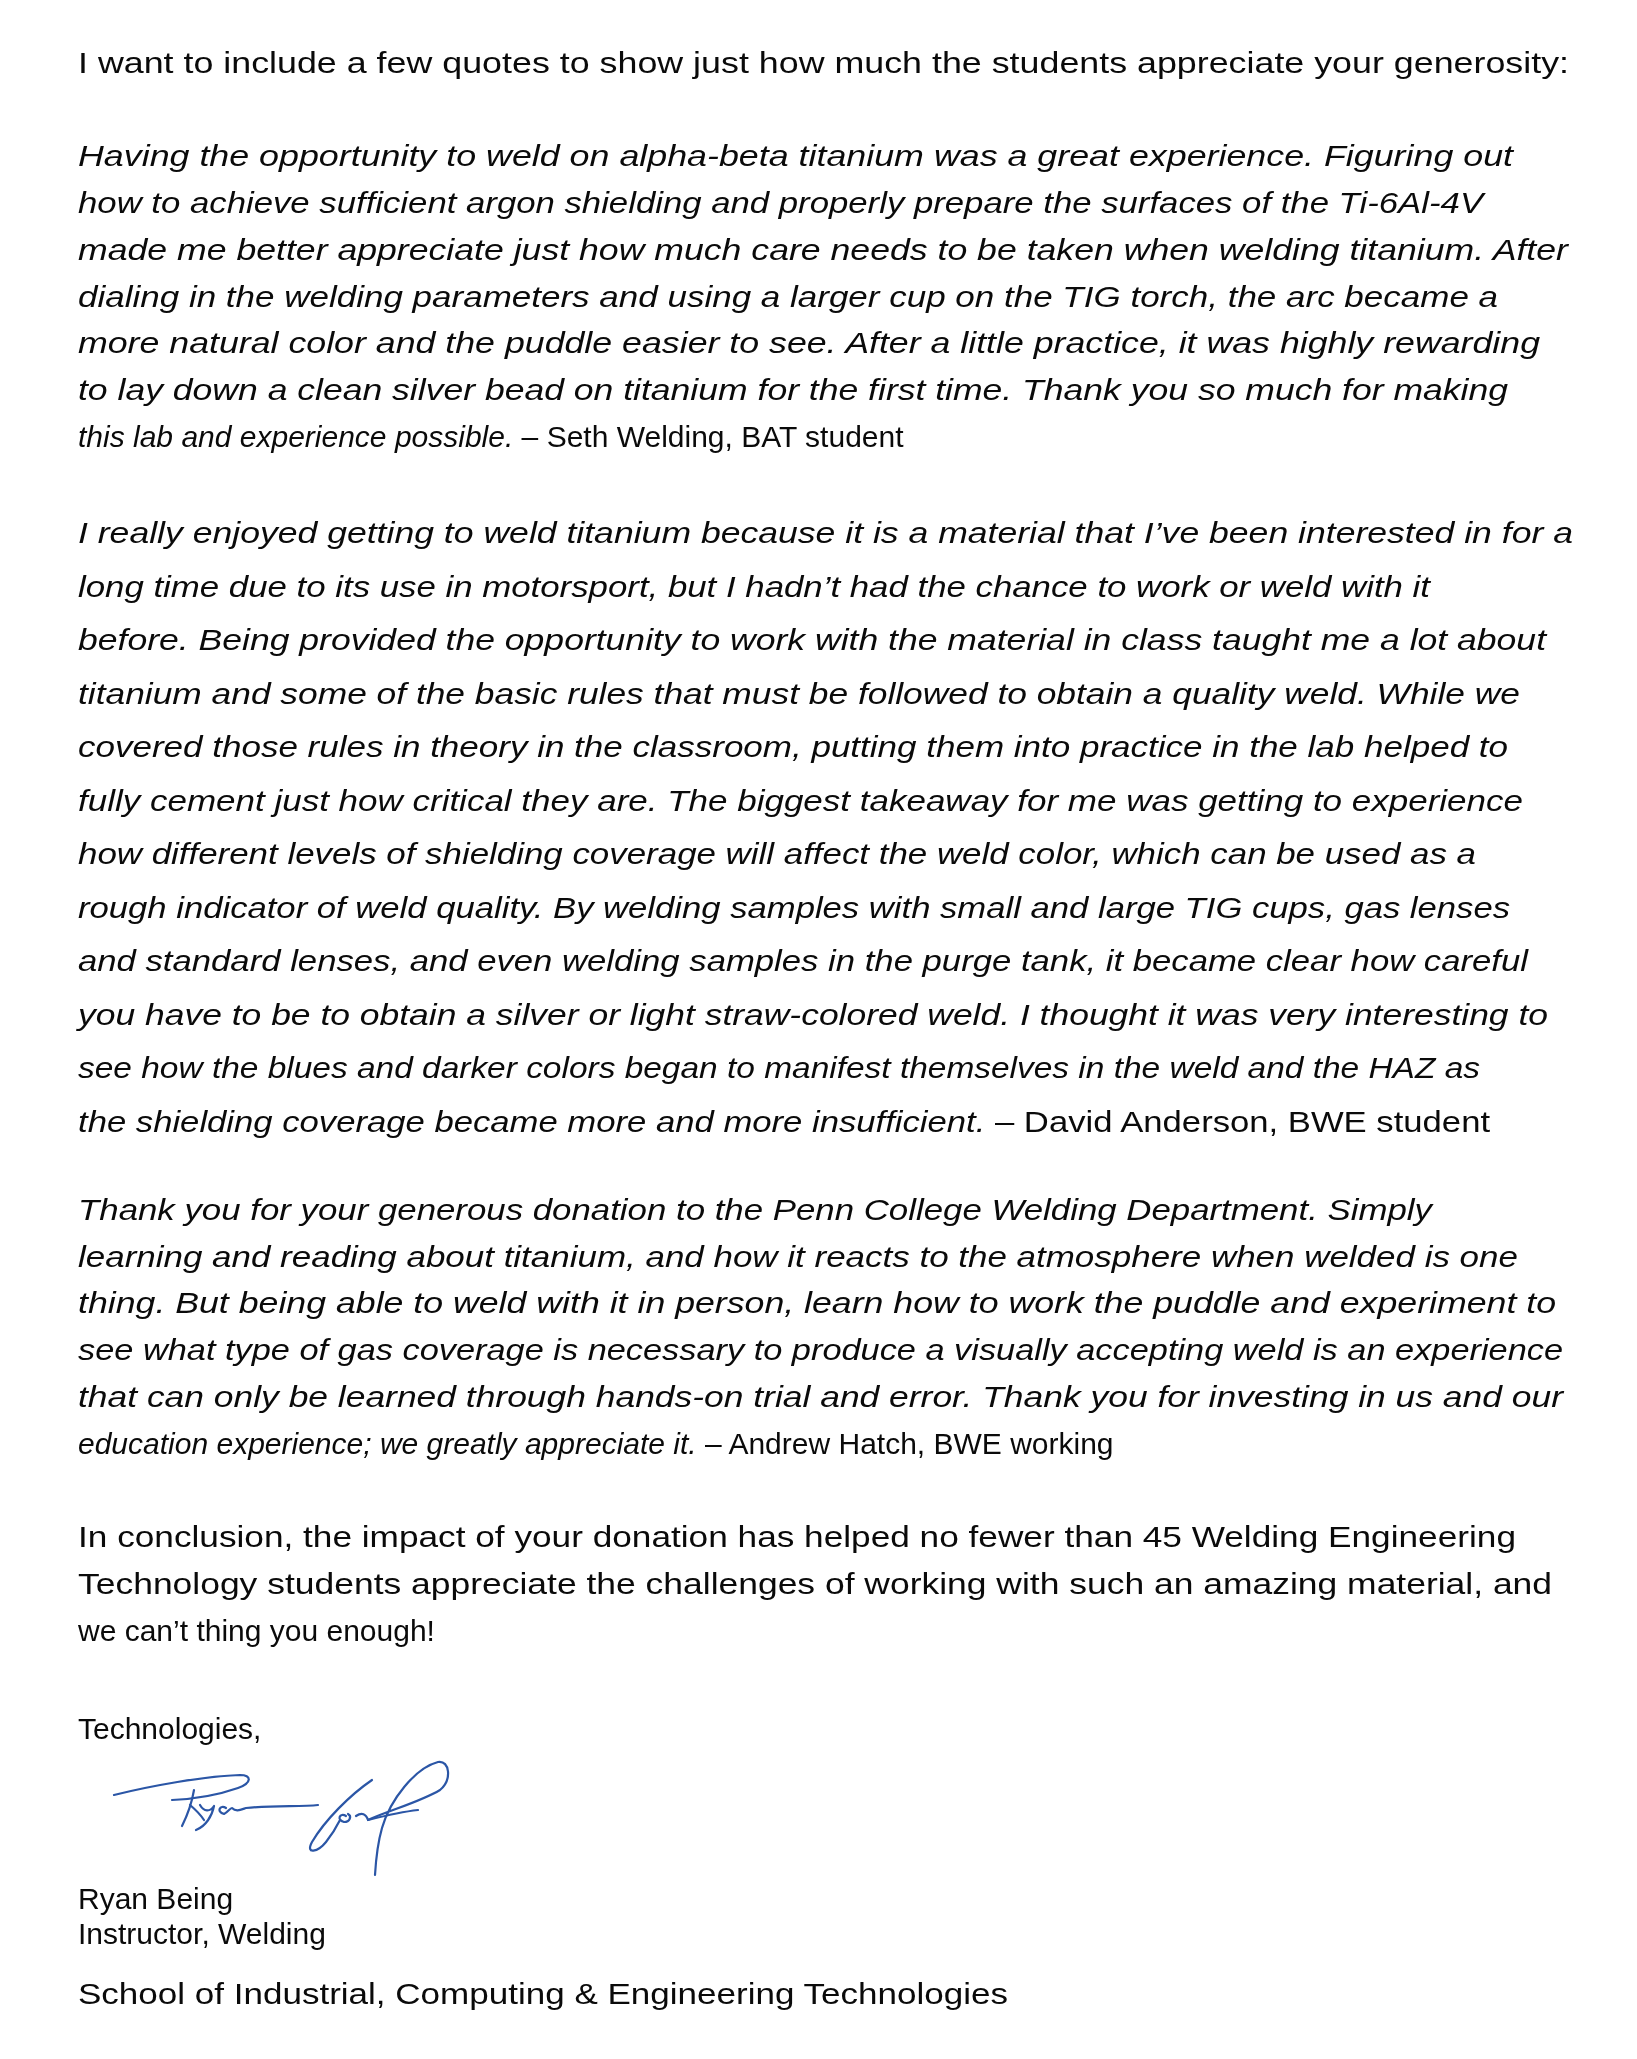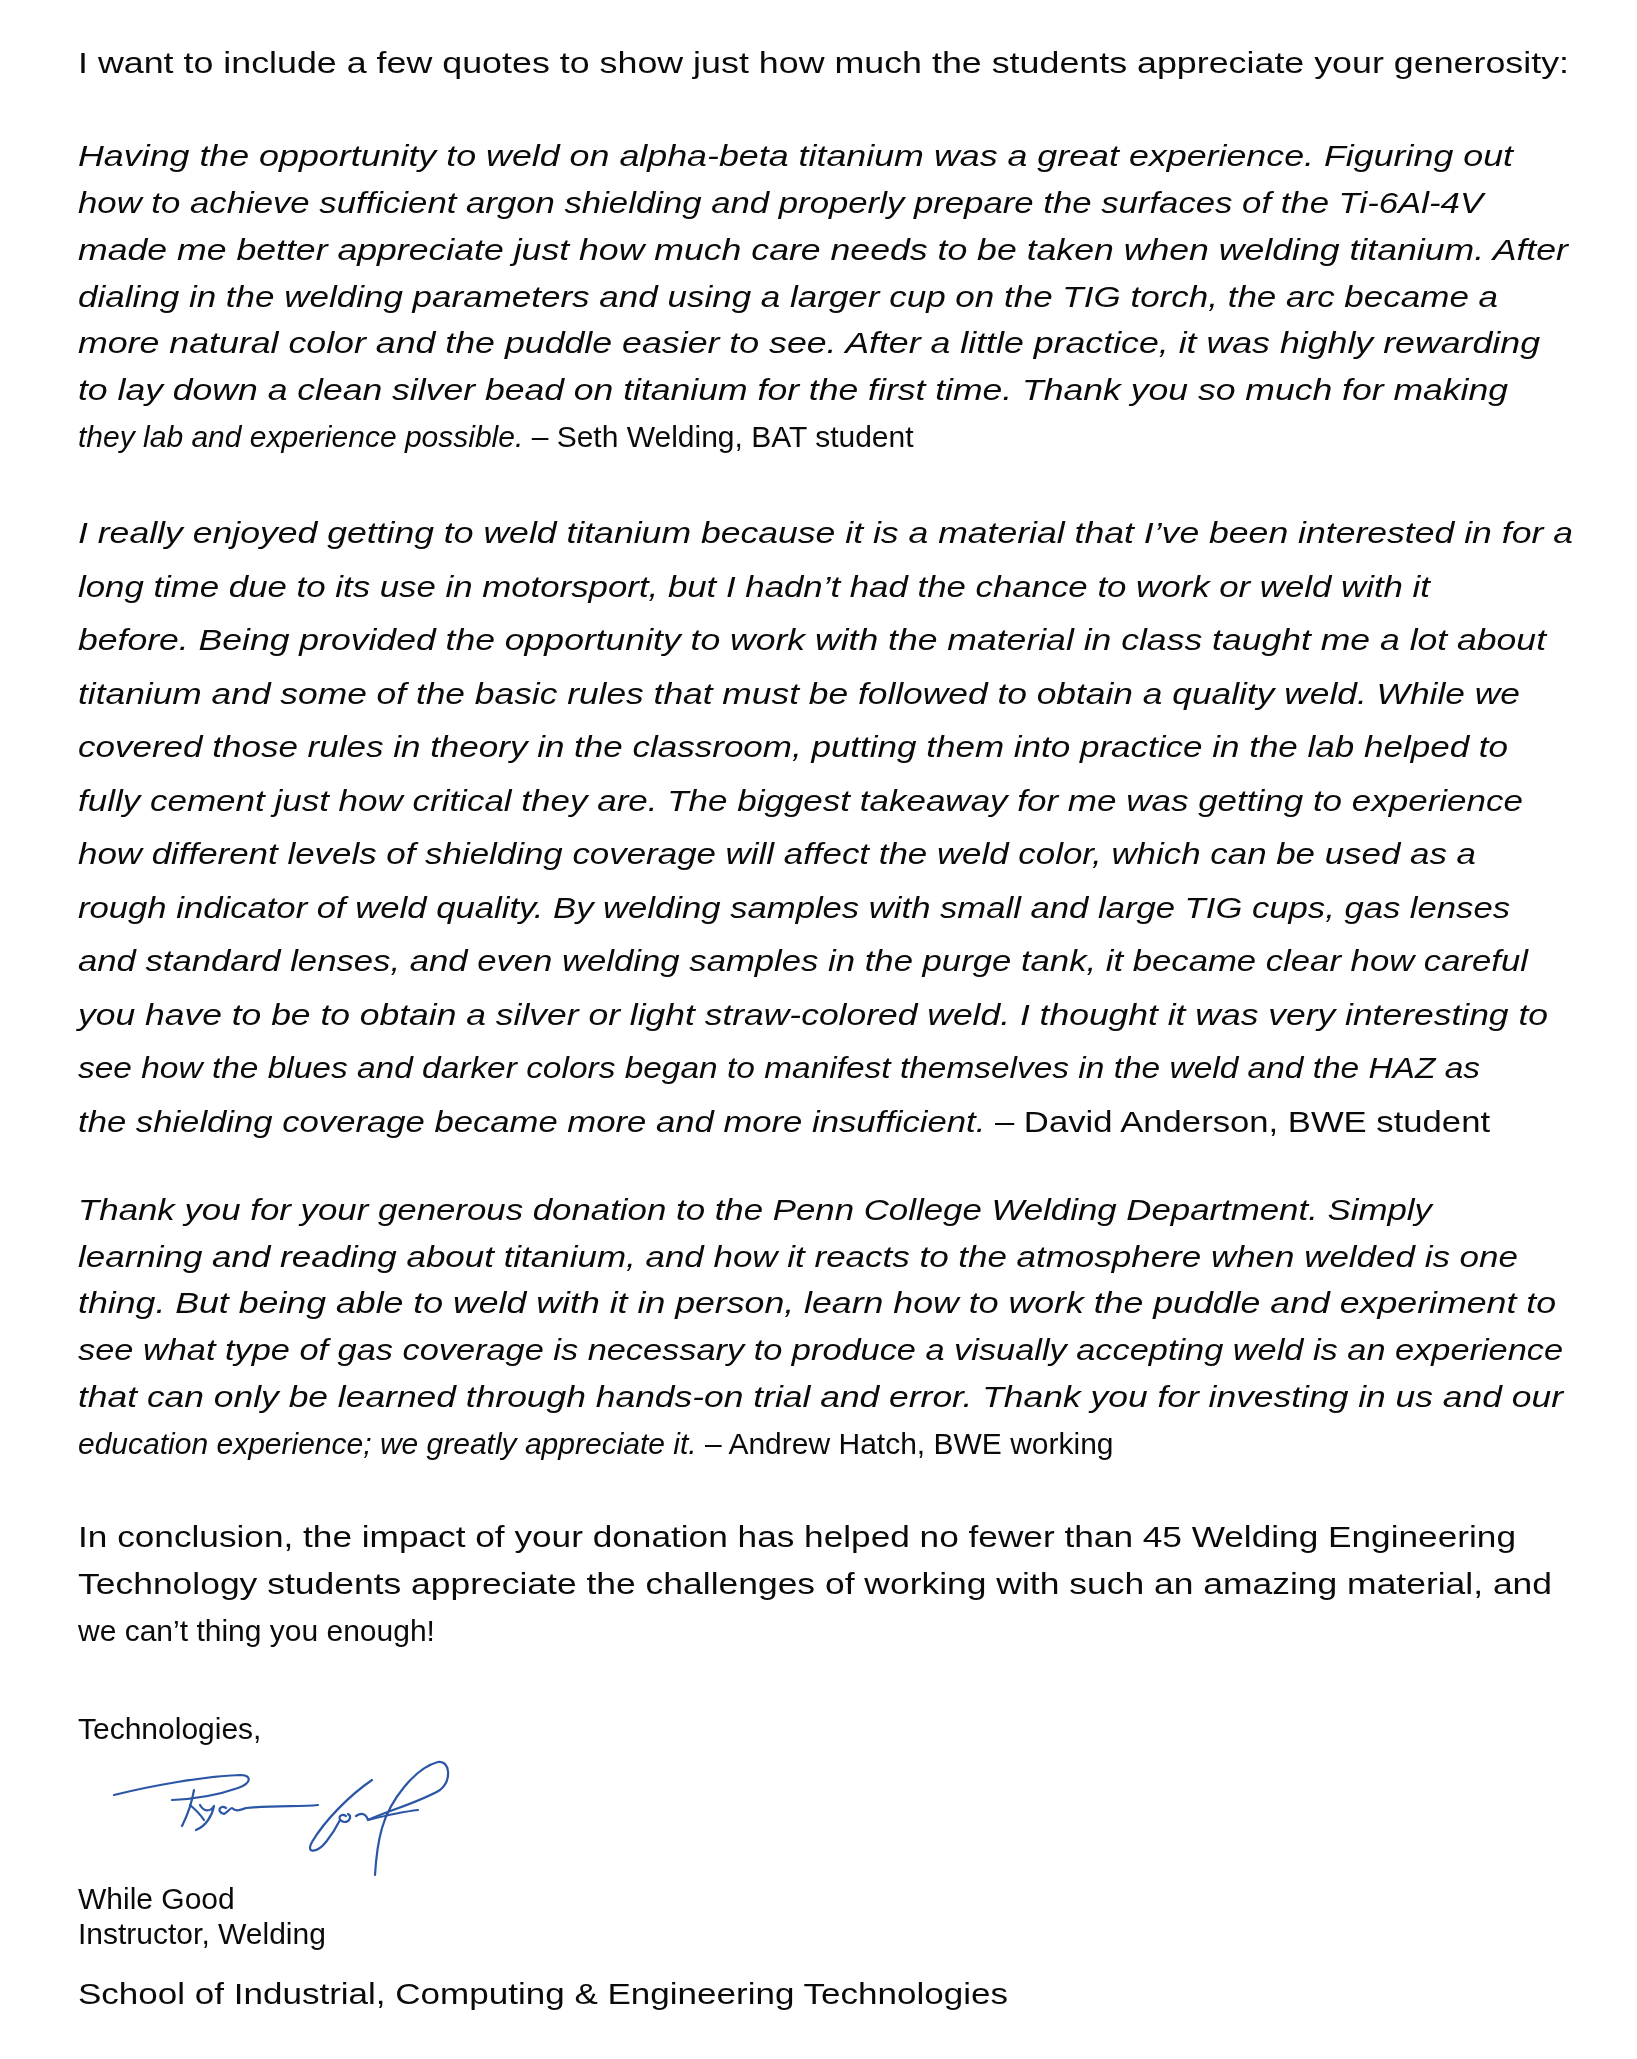--- a/index.html
+++ b/index.html
@@ -55,21 +55,21 @@
   <div class="line" style="top: 45px; transform: scaleX(1.1937);">I want to include a few quotes to show just how much the students appreciate your generosity:</div>
 
   <div>
     <div class="line it" style="top: 138px; transform: scaleX(1.1935);">Having the opportunity to weld on alpha-beta titanium was a great experience. Figuring out</div>
     <div class="line it" style="top: 185px; transform: scaleX(1.1576);">how to achieve sufficient argon shielding and properly prepare the surfaces of the Ti-6Al-4V</div>
     <div class="line it" style="top: 232px; transform: scaleX(1.1876);">made me better appreciate just how much care needs to be taken when welding titanium.  After</div>
     <div class="line it" style="top: 279px; transform: scaleX(1.1665);">dialing in the welding parameters and using a larger cup on the TIG torch, the arc became a</div>
     <div class="line it" style="top: 325px; transform: scaleX(1.1907);">more natural color and the puddle easier to see.  After a little practice, it was highly rewarding</div>
     <div class="line it" style="top: 372px; transform: scaleX(1.1845);">to lay down a clean silver bead on titanium for the first time.  Thank you so much for making</div>
     <div class="line" style="top:419px">
-      <span class="it">they lab and experience possible.</span><span class="attr"> – Seth Welding, BAT student</span>
+      <span class="it">this lab and experience possible.</span><span class="attr"> – Seth Welding, BAT student</span>
     </div>
   </div>
 
   <div>
     <div class="line it" style="top: 515px; transform: scaleX(1.1858);">I really enjoyed getting to weld titanium because it is a material that I’ve been interested in for a</div>
     <div class="line it" style="top: 569px; transform: scaleX(1.1599);">long time due to its use in motorsport, but I hadn’t had the chance to work or weld with it</div>
     <div class="line it" style="top: 622px; transform: scaleX(1.1848);">before. Being provided the opportunity to work with the material in class taught me a lot about</div>
     <div class="line it" style="top: 676px; transform: scaleX(1.1781);">titanium and some of the basic rules that must be followed to obtain a quality weld. While we</div>
     <div class="line it" style="top: 729px; transform: scaleX(1.1667);">covered those rules in theory in the classroom, putting them into practice in the lab helped to</div>
     <div class="line it" style="top: 783px; transform: scaleX(1.1663);">fully cement just how critical they are. The biggest takeaway for me was getting to experience</div>
@@ -117,18 +117,18 @@
       <path d="M272 30 C 250 45, 225 70, 212 92 C 205 105, 218 102, 226 92 C 234 82, 238 74, 240 70"></path>
 
       <path d="M246 66 C 240 62, 236 70, 244 72 C 250 72, 252 66, 248 64"></path>
 
       <path d="M256 66 C 262 62, 266 64, 268 70 C 290 60, 320 52, 340 40 C 352 30, 350 10, 338 12 C 315 18, 290 50, 282 78 C 278 92, 276 108, 275 125"></path>
       <path d="M268 70 C 280 67, 300 62, 318 60"></path>
     </svg>
   </div>
 
   <div>
-    <div class="line" style="top:1881px">While Good</div>
+    <div class="line" style="top:1881px">Ryan Being</div>
     <div class="line" style="top:1916px">Instructor, Welding</div>
     <div class="line" style="top: 1976px; transform: scaleX(1.1674);">School of Industrial, Computing &amp; Engineering Technologies</div>
   </div>
 
 </div>
 
 </body></html>

